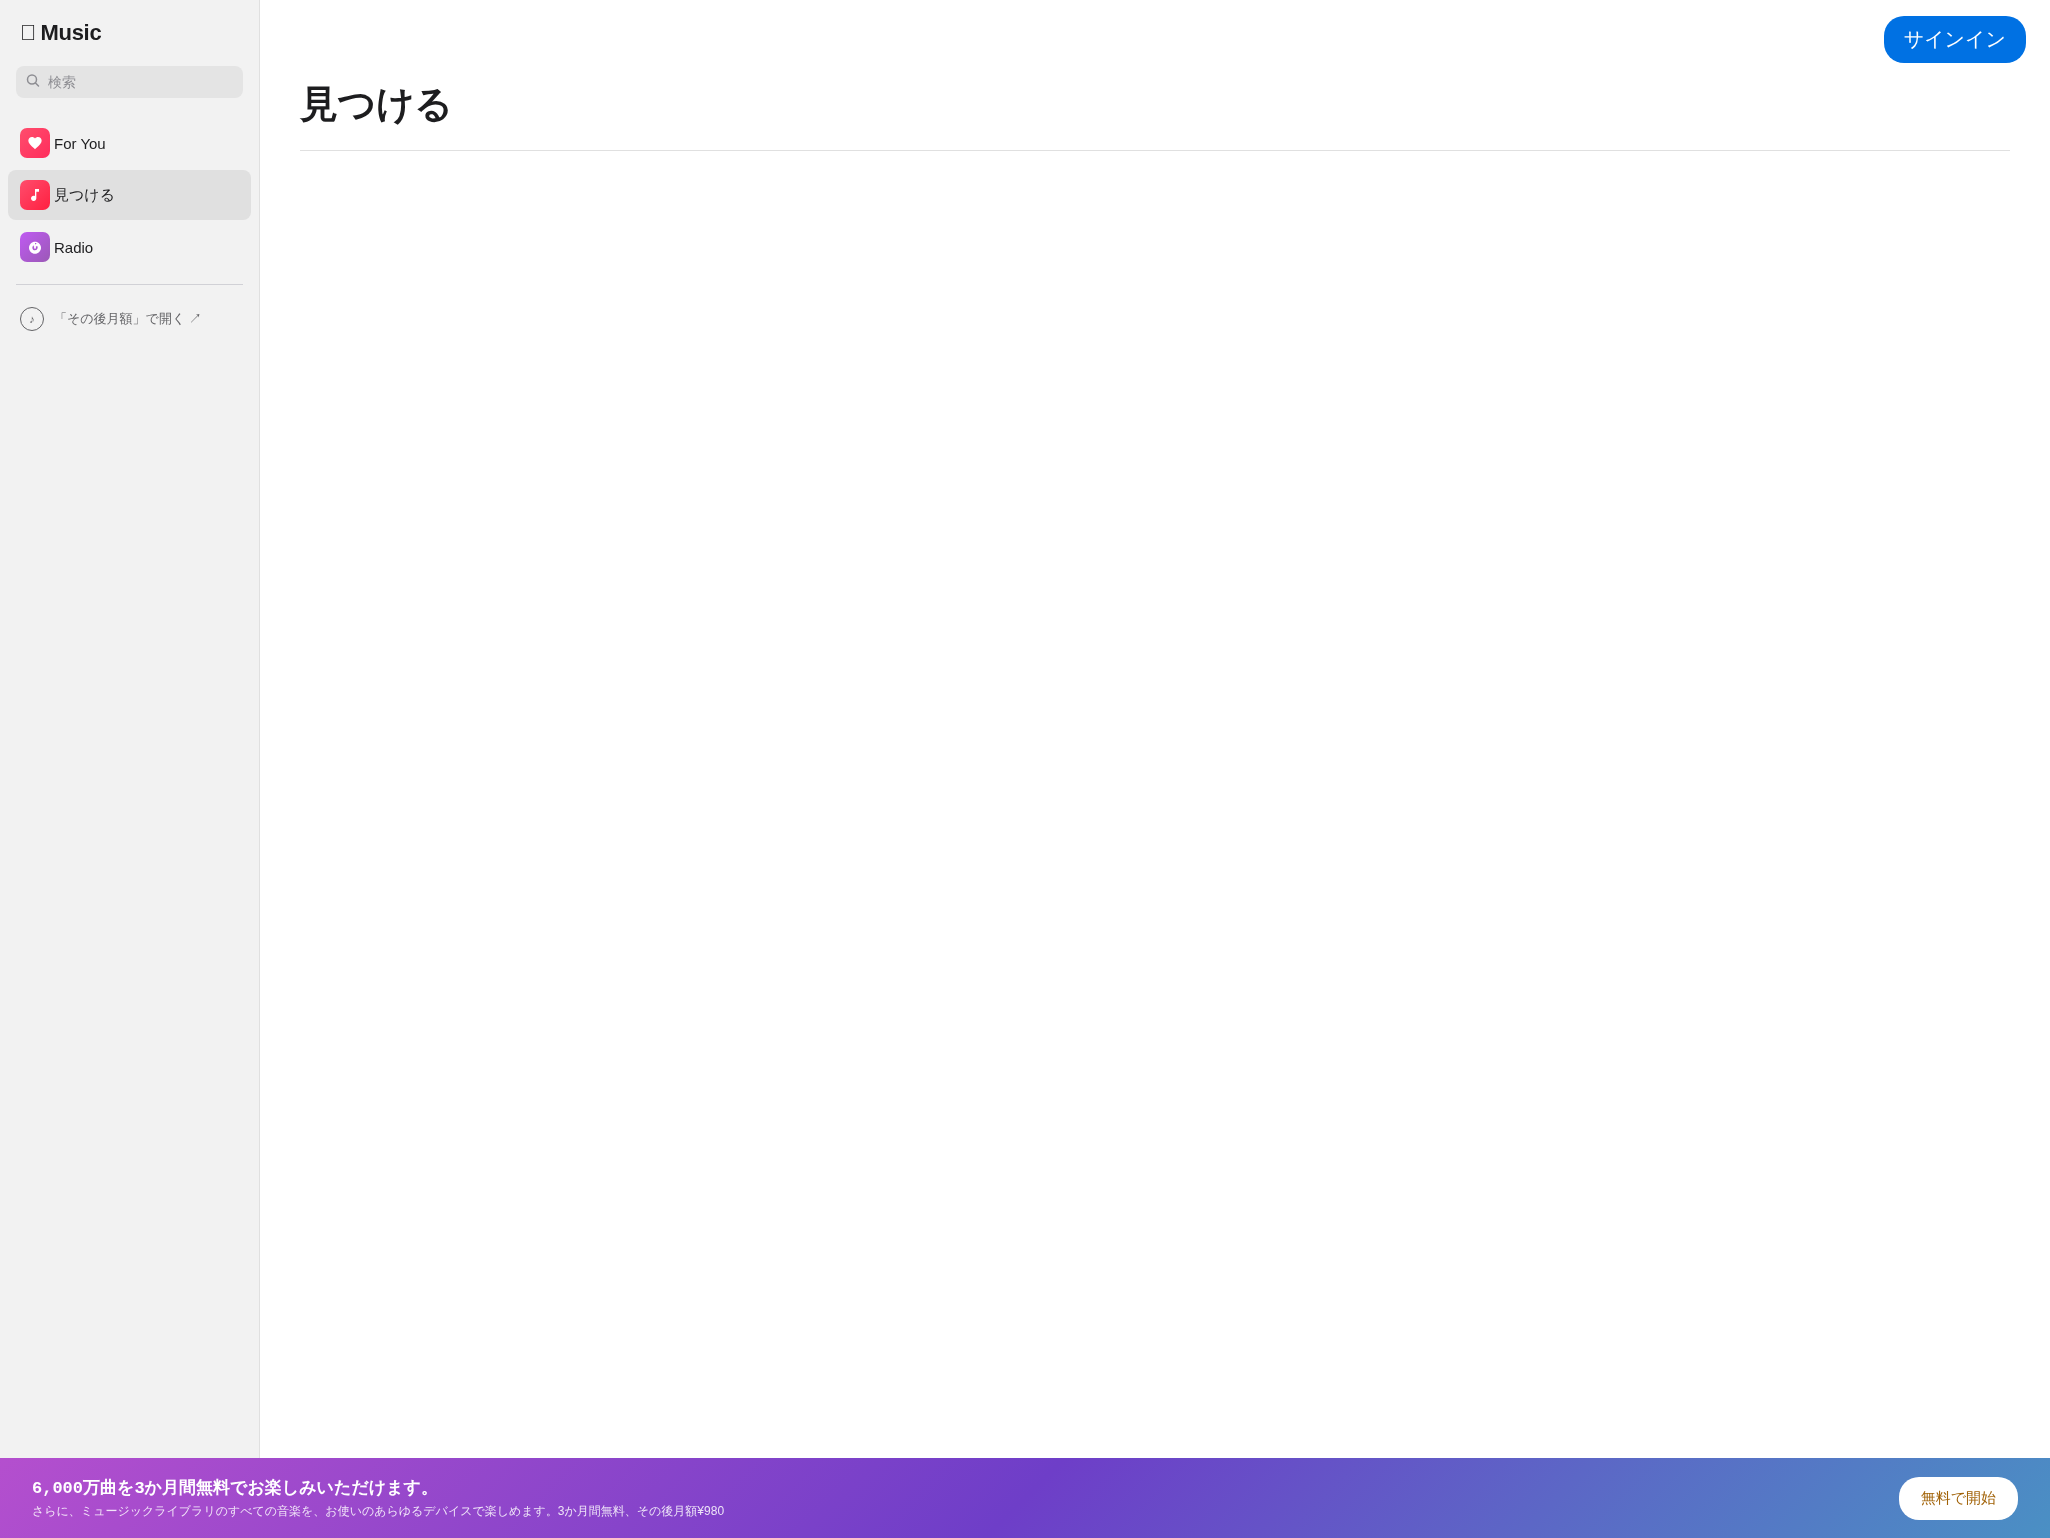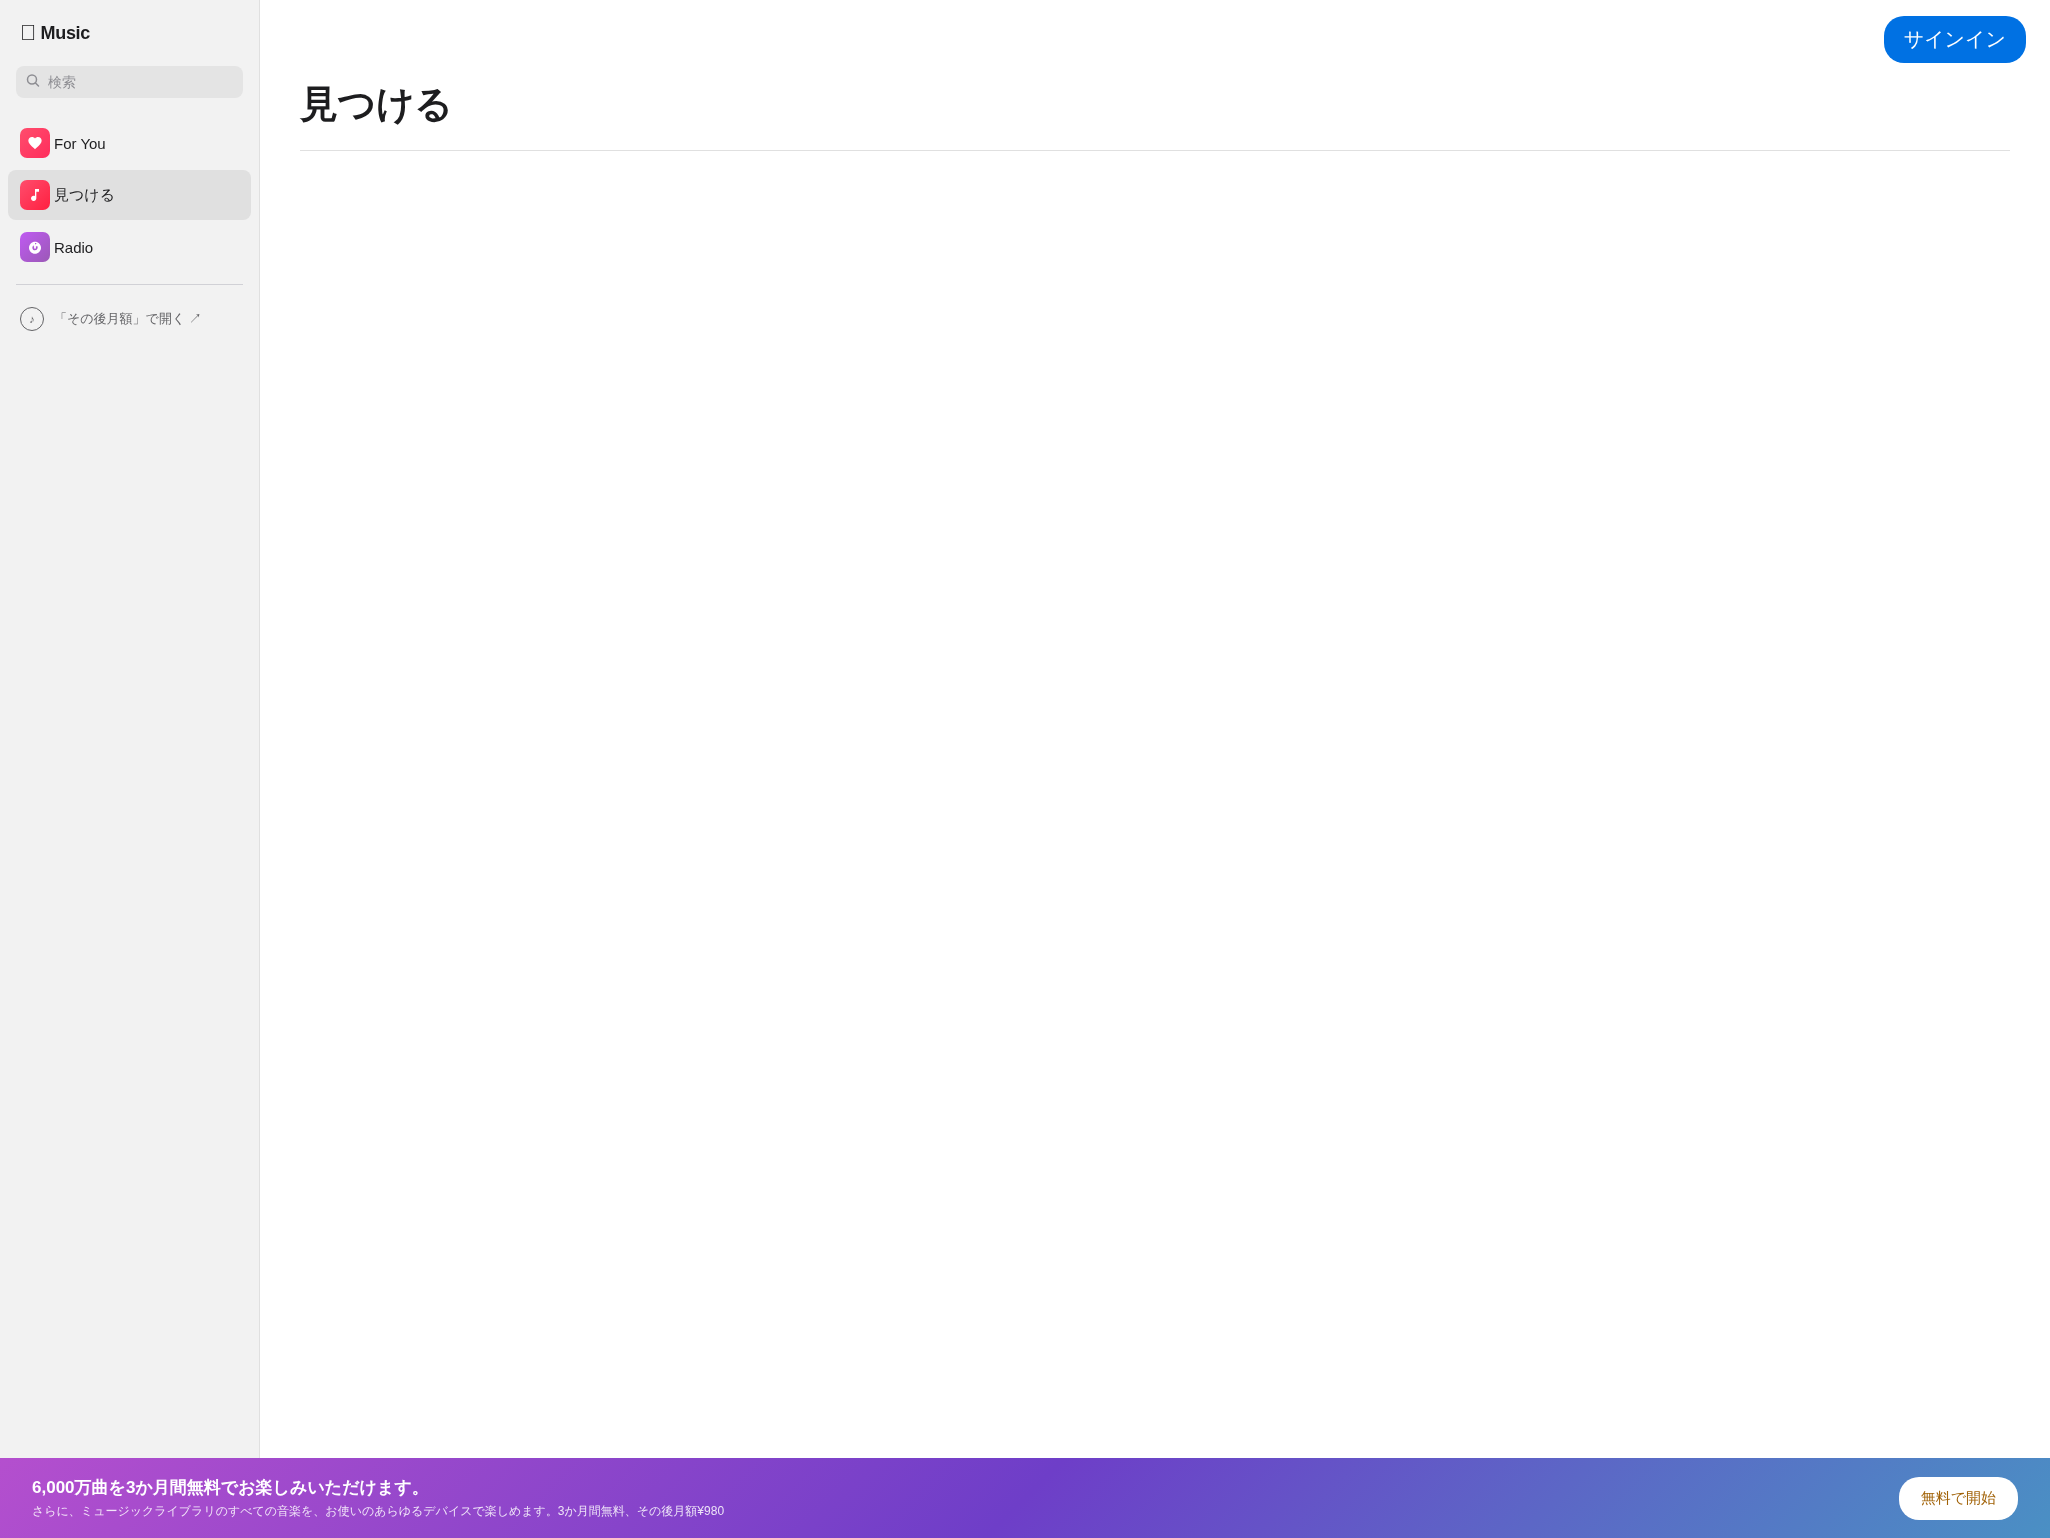--- a/index.html
+++ b/index.html
@@ -40,21 +40,21 @@
       padding: 0 20px 20px 20px;
     }
 
     .apple-logo {
       font-size: 22px;
       margin-right: 4px;
       color: #1d1d1f;
     }
 
     .music-text {
-      font-size: 18px;
+      font-size: 22px;
       font-weight: 600;
       color: #1d1d1f;
       letter-spacing: -0.3px;
     }
 
     .search-bar {
       margin: 0 16px 20px 16px;
       position: relative;
       border-radius: 10px;
     }
@@ -219,20 +219,21 @@
 
     .banner-text-wrap {
       flex: 1;
     }
 
     .banner-title {
       font-size: 17px;
       font-weight: 700;
       color: #fff;
       margin-bottom: 4px;
+      font-family: Liberation Mono, monospace;
     }
 
     .banner-subtitle {
       font-size: 12px;
       color: rgba(255,255,255,0.85);
     }
 
     .banner-button {
       background: #fff;
       color: #a16207;

